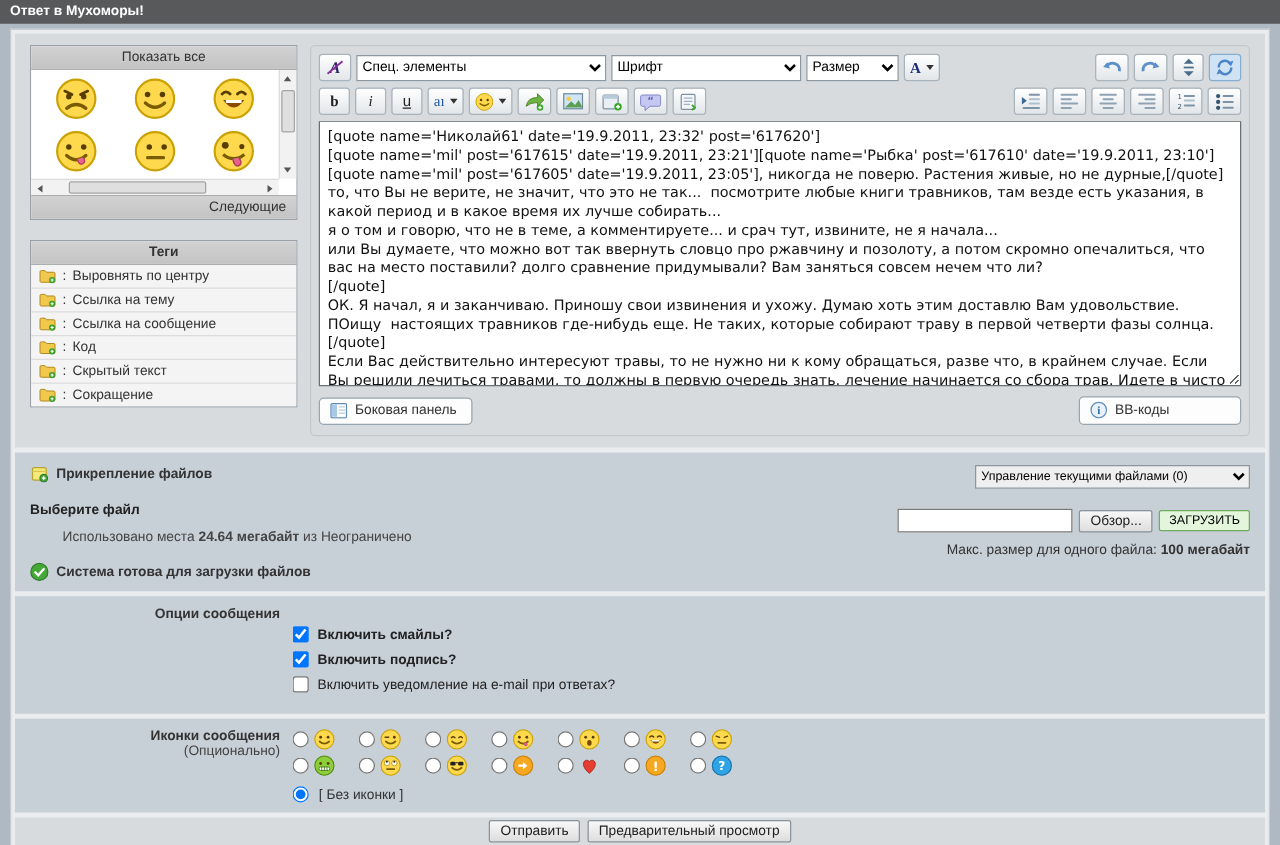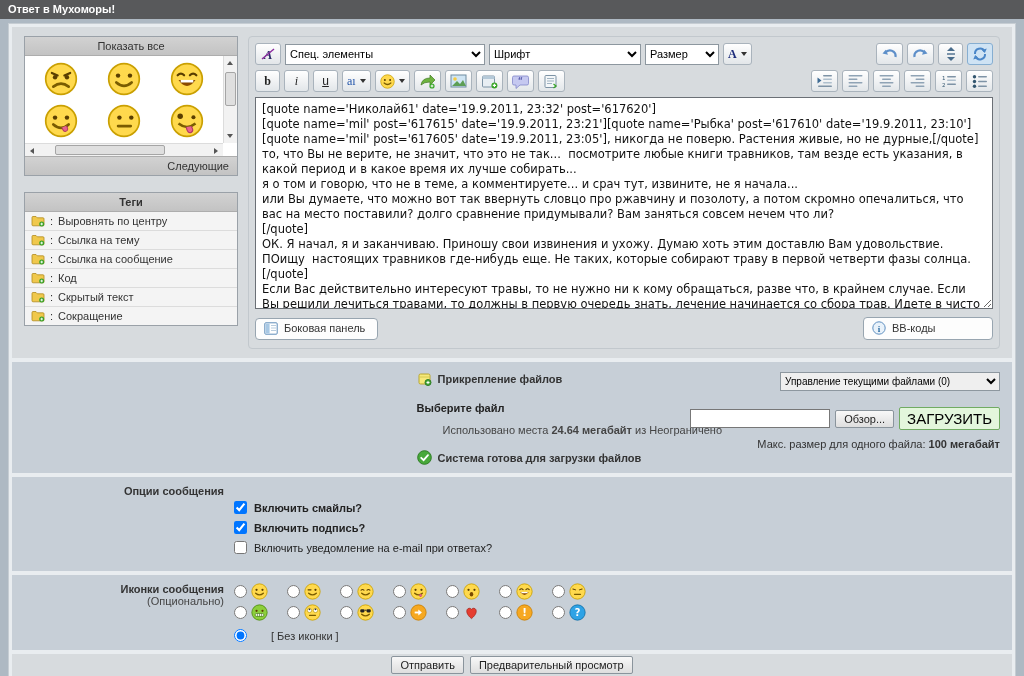--- a/index.html
+++ b/index.html
@@ -5,21 +5,21 @@
   * { box-sizing: border-box; margin:0; padding:0; }
   html,body { width:1024px; height:676px; overflow:hidden; }
   body { background:#aeb9c3; font:11px "Liberation Sans", sans-serif; color:#222; position:relative; }
 
   .topbar { height:19px; background:#58595b; color:#fff; font-weight:bold; padding:3px 8px; font-size:11px; }
 
   .outer { position:absolute; top:23px; left:8px; right:8px; bottom:0; background:#e9edf0; border:1px solid #c6cdd3; border-bottom:none; padding:3px 3px 0 3px; display:flex; flex-direction:column; gap:4px; }
 
   .section { width:100%; }
   .section.main { background:#d7dbde; padding:9px 12px; display:flex; gap:10px; height:332px; }
-  .section.attach { background:#c7cfd7; padding:10px 12px 8px 12px; height:112px; display:flex; justify-content:flex-end; }
+  .section.attach { background:#c7cfd7; padding:10px 12px 8px 12px; height:112px; display:flex; justify-content:space-between; }
   .section.options { background:#c7cfd7; padding:8px 0 10px 0; }
   .section.icons { background:#c7cfd7; padding:8px 16px 8px 0; }
   .footerbar { background:#d7dbde; height:28px; display:flex; justify-content:center; align-items:center; gap:6px; margin-top:auto; }
 
   
   .left-col { width:214px; flex:none; }
   .panel-box { border:1px solid #9aa1a8; background:#fff; }
   .box-header { background:linear-gradient(#d2d2d2,#c3c3c3); text-align:center; padding:3px 4px; color:#333; border-bottom:1px solid #adadad; }
   .box-header.bold { font-weight:bold; }
   .box-footer { background:linear-gradient(#d2d2d2,#c3c3c3); text-align:right; padding:3px 8px; border-top:1px solid #adadad; color:#333; cursor:pointer; }
@@ -63,35 +63,35 @@
   
   .attach-left .row1 { display:flex; align-items:center; gap:6px; font-weight:bold; color:#333; }
   .attach-left .choose { font-weight:bold; margin-top:16px; color:#222; }
   .attach-left .usage { margin-top:10px; color:#444;padding-left:26px; }
   .attach-left .status { margin-top:14px; display:flex; align-items:center; gap:6px; font-weight:bold; color:#333; }
   .attach-right { width:278px; text-align:right; }
   .attach-right select { width:220px; height:19px; font-size:10px; border:1px solid #8d979f; }
   .upload-row { margin-top:16px; display:flex; gap:5px; justify-content:flex-end; align-items:center; }
   .upload-row input[type=text] { width:140px; height:19px; border:1px solid #777; padding:0 3px; }
   .btn { background:linear-gradient(#f8f8f8,#dedede); border:1px solid #8a949c; border-radius:2px; padding:2px 8px; font-size:11px; cursor:pointer; color:#222; }
-  .upload-btn { background:#e3f6dc; border:1px solid #71ab63; border-radius:2px; padding:2px 7px; font-size:15px; font-weight:normal; cursor:pointer; }
+  .upload-btn { background:#e3f6dc; border:1px solid #71ab63; border-radius:2px; padding:2px 7px; font-size:10px; font-weight:normal; cursor:pointer; }
   .maxsize { margin-top:8px; color:#333; }
 
   
   .lbl-col { width:212px; flex:none; text-align:right; font-weight:bold; color:#333; }
   .flexrow { display:flex; gap:10px; }
   .opt-items { padding-top:16px; }
   .opt-item { display:flex; align-items:center; gap:7px; margin-bottom:7px; }
   .opt-item input { margin:0; }
   .opt-item .b { font-weight:bold; }
   .sub { font-weight:normal; color:#444; }
   .icon-grid { display:flex; flex-direction:column; gap:4px; }
   .icon-row { display:flex; align-items:center; gap:4px; }
   .icon-cell { display:flex; align-items:center; gap:4px; width:49px; }
-  .noicon-row { display:flex; align-items:center; gap:24px; margin-top:4px; color:#333; }
+  .noicon-row { display:flex; align-items:center; gap:8px; margin-top:4px; color:#333; }
 
   .emo { display:inline-flex; line-height:0; }
 </style>
 </head>
 <body>
 
 <div class="topbar">Ответ в Мухоморы!</div>
 
 <div class="outer">
 

